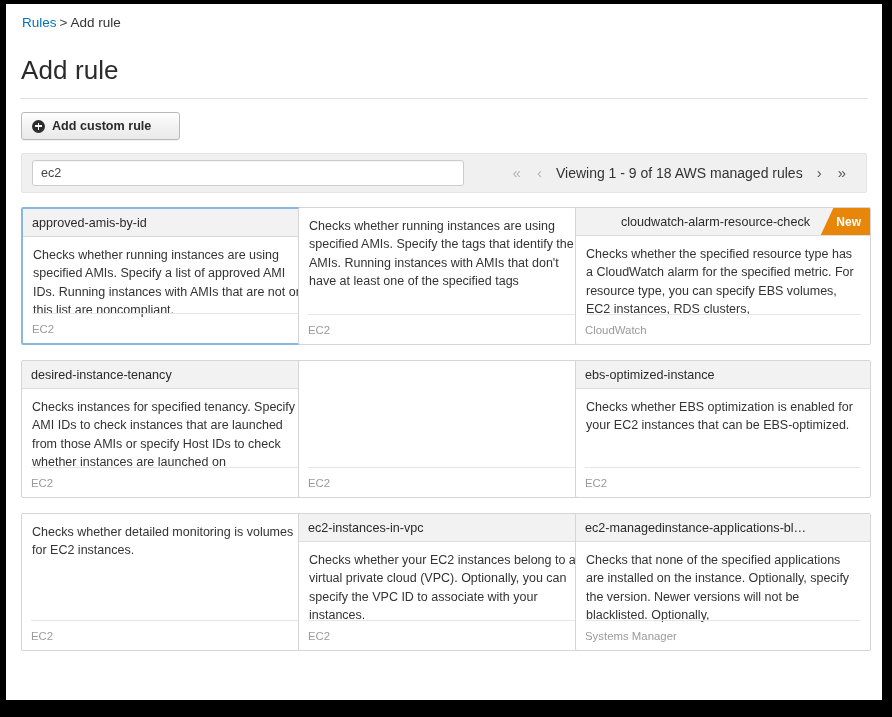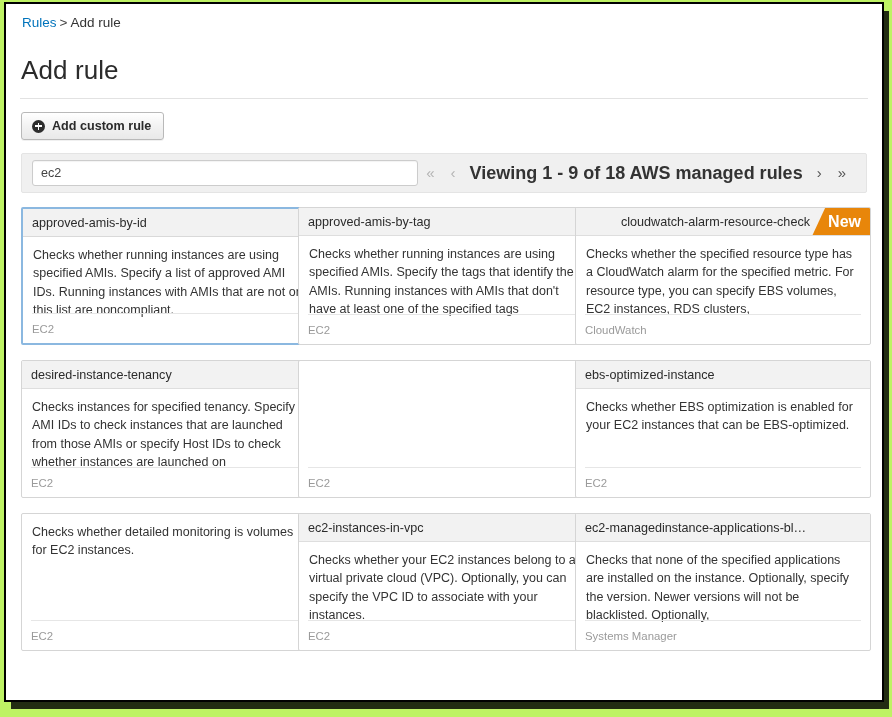--- a/index.html
+++ b/index.html
@@ -10,21 +10,21 @@
   }
   body {
     font-family: "Liberation Sans", sans-serif;
     -webkit-font-smoothing: antialiased;
   }
   #page {
     position: relative;
     width: 892px;
     height: 717px;
     box-sizing: border-box;
-    background: #bef264;
+    background: #000000;
     overflow: hidden;
   }
   .page-frame {
     position: absolute;
     left: 4px;
     top: 2px;
     width: 880px;
     height: 700px;
     box-sizing: border-box;
     border: 2px solid #000000;
@@ -86,21 +86,21 @@
 
   
   .btn-row { margin: 13px 0 0 1px; }
   .btn {
     display: inline-flex;
     align-items: center;
     gap: 7px;
     background: linear-gradient(180deg, #ffffff 0%, #f2f2f2 52%, #e9e9e9 100%);
     border: 1px solid #b9b9b9;
     border-radius: 3px;
-    padding: 5px 12px 5px 10px;
+    padding: 5px 28px 5px 10px;
     font-size: 12.6px;
     font-weight: bold;
     color: #2b2b2b;
     cursor: pointer;
     box-shadow: 0 1px 0 rgba(0,0,0,0.06);
     line-height: 16px;
   }
   .plus-icon {
     display: inline-block;
     width: 13px;
@@ -154,22 +154,22 @@
   .pager-arrow {
     font-size: 15px;
     line-height: 16px;
     padding: 0 8px;
     user-select: none;
     cursor: pointer;
   }
   .pager-arrow.disabled { color: #b4b4b4; cursor: default; }
   .pager-arrow.enabled  { color: #555555; }
   .pager-label {
-    font-size: 18px;
-    font-weight: bold;
+    font-size: 14px;
+    font-weight: normal;
     color: #333333;
     white-space: nowrap;
     padding: 0 6px;
   }
 
   
   .grid {
     margin: 14px 1px 0 1px;
     display: grid;
     grid-template-columns: repeat(3, 255px);
@@ -211,21 +211,21 @@
     max-width: 100%;
   }
   .rule-card.has-badge .card-title { max-width: 190px; margin-left: 36px; }
   .new-badge {
     position: absolute;
     right: 0;
     top: 0;
     height: 28px;
     background: #e8860a;
     color: #ffffff;
-    font-size: 16px;
+    font-size: 12px;
     font-weight: bold;
     display: flex;
     align-items: center;
     padding: 0 9px 0 6px;
     box-sizing: border-box;
     clip-path: polygon(13px 0, 100% 0, 100% 100%, 0 100%);
     padding-left: 16px;
   }
   .card-body {
     padding: 9px 10px 0 10px;
@@ -296,23 +296,20 @@
               <span class="card-title">approved-amis-by-id</span>
             </div>
             <div class="card-body">
               <p class="card-desc">Checks whether running instances are using specified AMIs. Specify a list of approved AMI IDs. Running instances with AMIs that are not on this list are noncompliant.</p>
             </div>
             <div class="card-foot">
               <span class="card-service">EC2</span>
             </div>
           </div>
           <div class="rule-card">
-            <div class="card-head">
-              <span class="card-title">approved-amis-by-tag</span>
-            </div>
             <div class="card-body">
               <p class="card-desc">Checks whether running instances are using specified AMIs. Specify the tags that identify the AMIs. Running instances with AMIs that don't have at least one of the specified tags</p>
             </div>
             <div class="card-foot">
               <span class="card-service">EC2</span>
             </div>
           </div>
           <div class="rule-card has-badge">
             <div class="card-head">
               <span class="card-title">cloudwatch-alarm-resource-check</span>

